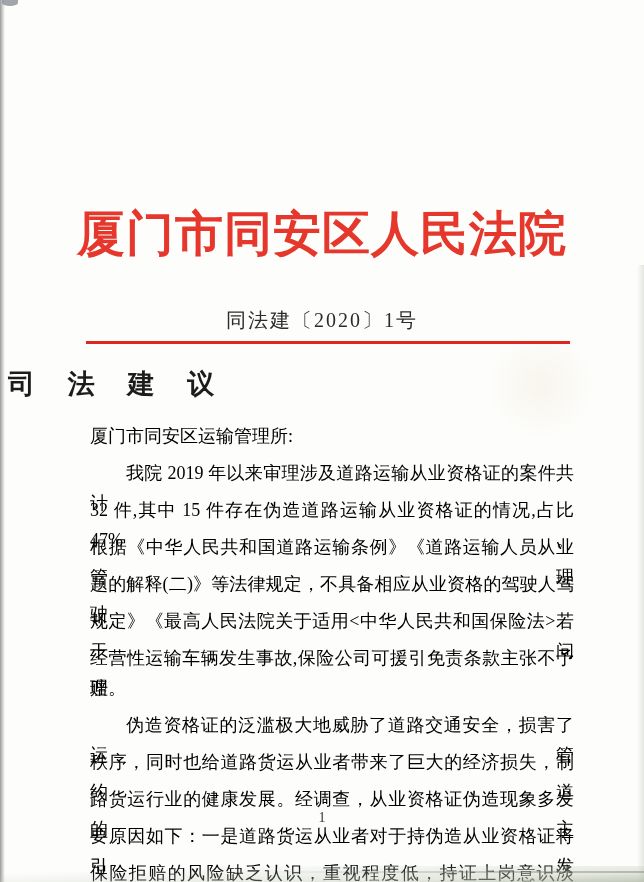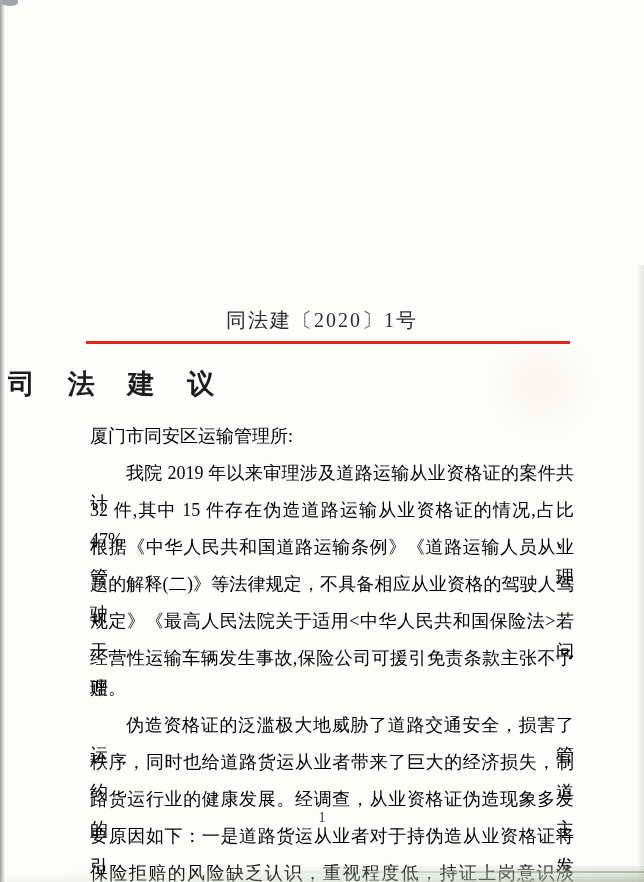--- a/index.html
+++ b/index.html
@@ -103,20 +103,21 @@
 </head>
 <body>
 
 <div class="scan">
 
   <div class="edge-left"></div>
   <div class="corner-mark"></div>
   <div class="edge-right"></div>
   <div class="stain"></div>
 
+  <h1 class="court">厦门市同安区人民法院</h1>
 
   <div class="docnum">同法建〔2020〕1号</div>
 
   <div class="redline"></div>
 
   <h2 class="doctitle">司 法 建 议</h2>
 
   <div class="bodytext">
     <div class="line">厦门市同安区运输管理所:</div>
 

